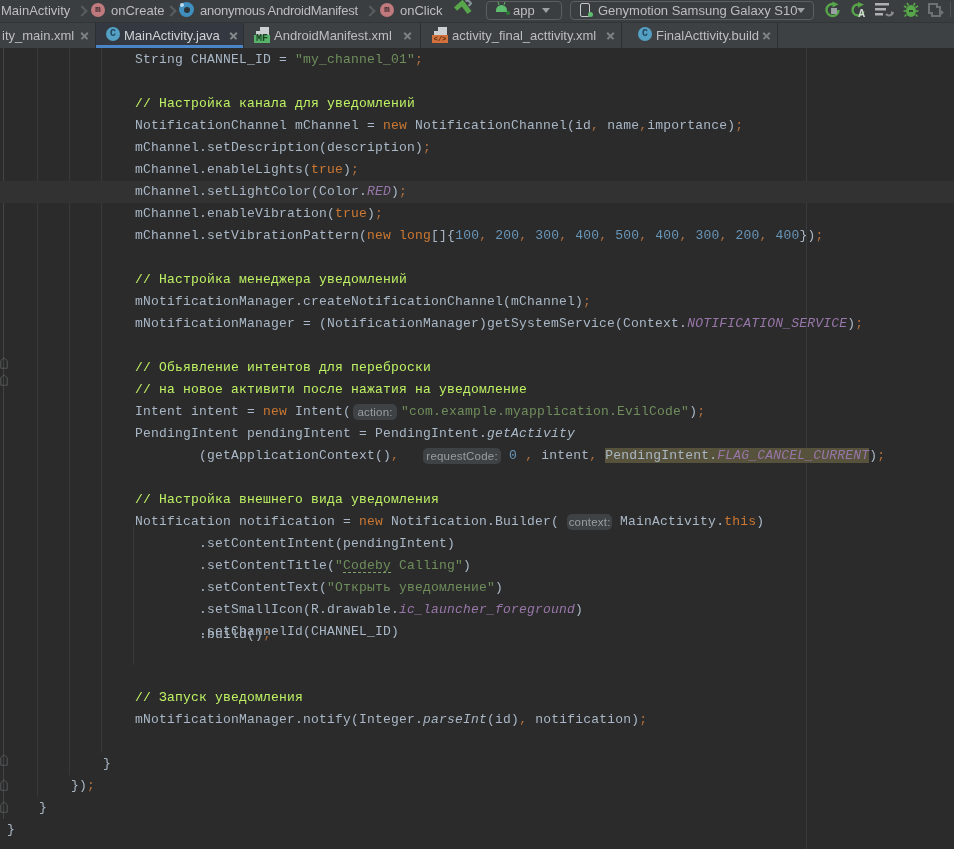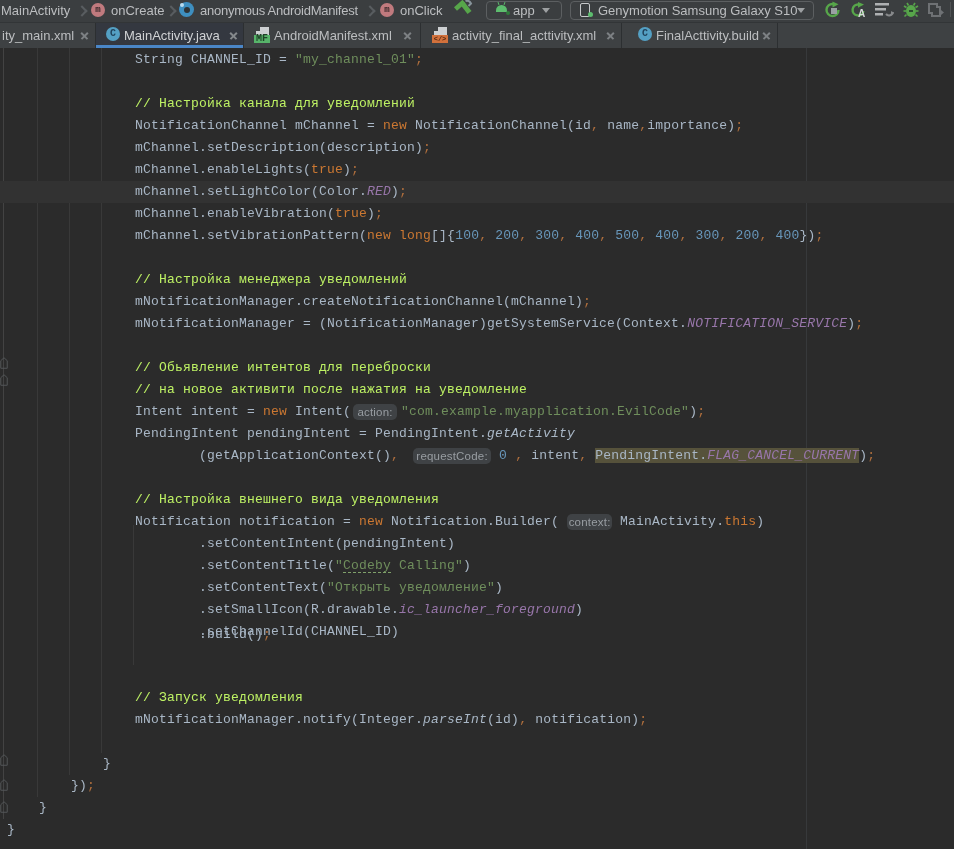--- a/index.html
+++ b/index.html
@@ -192,21 +192,21 @@
 <div class="ln" style="top:181px">                mChannel.setLightColor(Color.<span class="i">RED</span>)<span class="p">;</span></div>
 <div class="ln" style="top:203px">                mChannel.enableVibration(<span class="k">true</span>)<span class="p">;</span></div>
 <div class="ln" style="top:225px">                mChannel.setVibrationPattern(<span class="k">new</span> <span class="k">long</span>[]{<span class="n">100</span><span class="p">,</span> <span class="n">200</span><span class="p">,</span> <span class="n">300</span><span class="p">,</span> <span class="n">400</span><span class="p">,</span> <span class="n">500</span><span class="p">,</span> <span class="n">400</span><span class="p">,</span> <span class="n">300</span><span class="p">,</span> <span class="n">200</span><span class="p">,</span> <span class="n">400</span>})<span class="p">;</span></div>
 <div class="ln" style="top:269px"><span class="c">                // Настройка менеджера уведомлений</span></div>
 <div class="ln" style="top:291px">                <span class="f">mNotificationManager</span>.createNotificationChannel(mChannel)<span class="p">;</span></div>
 <div class="ln" style="top:313px">                <span class="f">mNotificationManager</span> = (NotificationManager)getSystemService(Context.<span class="i">NOTIFICATION_SERVICE</span>)<span class="p">;</span></div>
 <div class="ln" style="top:357px"><span class="c">                // Обьявление интентов для переброски</span></div>
 <div class="ln" style="top:379px"><span class="c">                // на новое активити после нажатия на уведомление</span></div>
 <div class="ln" style="top:401px">                Intent intent = <span class="k">new</span> Intent(<span class="chip" style="width:44px;margin-left:2px;margin-right:4px">action:</span><span class="s">"com.example.myapplication.EvilCode"</span>)<span class="p">;</span></div>
 <div class="ln" style="top:423px">                PendingIntent pendingIntent = PendingIntent.<span class="si">getActivity</span></div>
-<div class="ln" style="top:445px">                        (getApplicationContext()<span class="p">,</span> <span class="chip" style="width:78px;margin-left:6px">requestCode:</span> <span class="n">0</span> <span class="p">,</span> intent<span class="p">,</span> <span class="hl">PendingIntent.<span class="i">FLAG_CANCEL_CURRENT</span></span>)<span class="p">;</span></div>
+<div class="ln" style="top:445px">                        (getApplicationContext()<span class="p">,</span> <span class="chip" style="width:78px;margin-left:16px">requestCode:</span> <span class="n">0</span> <span class="p">,</span> intent<span class="p">,</span> <span class="hl">PendingIntent.<span class="i">FLAG_CANCEL_CURRENT</span></span>)<span class="p">;</span></div>
 <div class="ln" style="top:489px"><span class="c">                // Настройка внешнего вида уведомления</span></div>
 <div class="ln" style="top:511px">                Notification notification = <span class="k">new</span> Notification.Builder( <span class="chip" style="width:45px">context:</span> MainActivity.<span class="k">this</span>)</div>
 <div class="ln" style="top:533px">                        .setContentIntent(pendingIntent)</div>
 <div class="ln" style="top:555px">                        .setContentTitle(<span class="s">"<span class="sq">Codeby</span> Calling"</span>)</div>
 <div class="ln" style="top:577px">                        .setContentText(<span class="s">"Открыть уведомление"</span>)</div>
 <div class="ln" style="top:599px">                        .setSmallIcon(R.drawable.<span class="i">ic_launcher_foreground</span>)</div>
 <div class="ln" style="top:621px">                        .setChannelId(CHANNEL_ID)</div>
 <div class="ln" style="top:624px">                        .build()<span class="p">;</span></div>
 <div class="ln" style="top:687px"><span class="c">                // Запуск уведомления</span></div>
 <div class="ln" style="top:709px">                <span class="f">mNotificationManager</span>.notify(Integer.<span class="si">parseInt</span>(id)<span class="p">,</span> notification)<span class="p">;</span></div>

